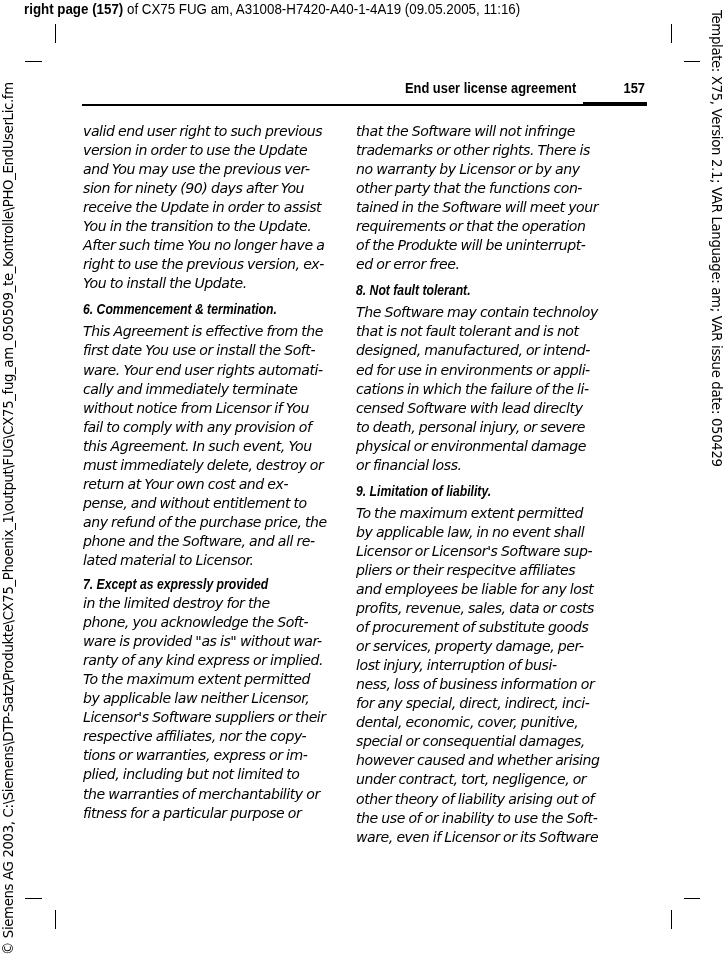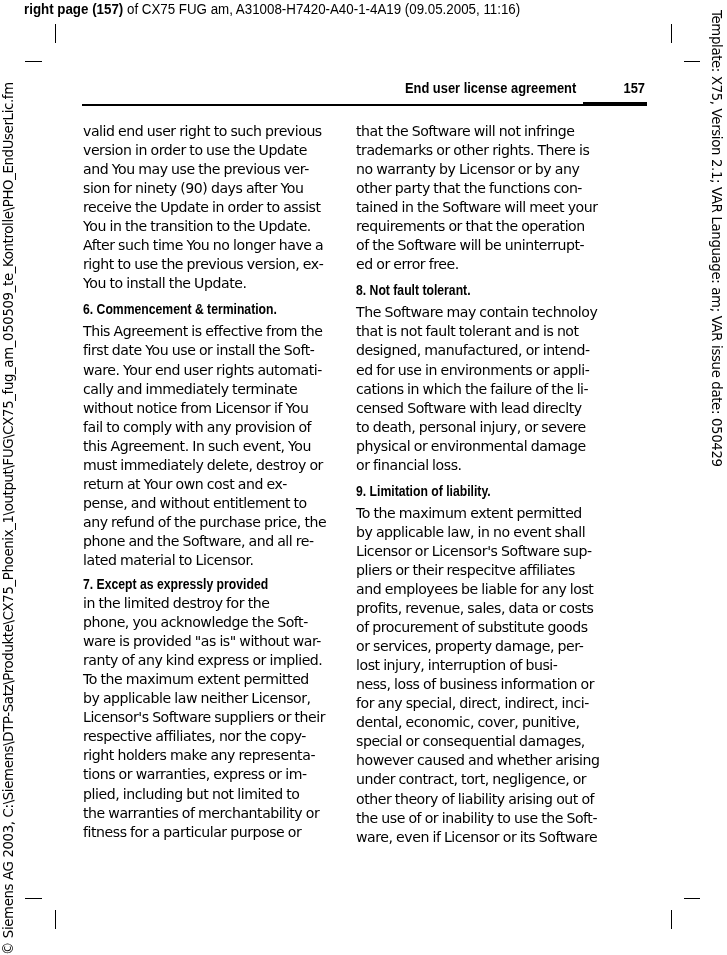--- a/index.html
+++ b/index.html
@@ -45,21 +45,21 @@
     font-size: 15px;
     transform: scaleX(0.86); transform-origin: right top;
   }
   .rh-rule { position: absolute; left: 0; right: 0; top: 25px; height: 1.5px; background: #000; }
   .rh-rule-thick { position: absolute; right: 0; width: 64px; top: 23px; height: 3px; background: #000; }
 
   .column {
     position: absolute; top: 122px; width: 272px;
     font-family: "DejaVu Sans", sans-serif;
     font-size: 14.1px; line-height: 19.05px;
-    letter-spacing: -0.45px; word-spacing: -0.5px;
+    letter-spacing: -0.45px; word-spacing: -0.5px; font-style: italic;
   }
   .col-left { left: 83px; }
   .col-right { left: 356px; }
   .line { white-space: nowrap; }
   .heading {
     font-family: "Liberation Sans", sans-serif; font-weight: bold;
     font-size: 14.2px; letter-spacing: 0; word-spacing: 0;
     transform: scaleX(0.86); transform-origin: left top;
     white-space: nowrap; line-height: 19px;
   }
@@ -121,37 +121,36 @@
   <div class="heading tight">7. Except as expressly provided</div>
   <div>
     <div class="line">in the limited destroy for the</div>
     <div class="line">phone, you acknowledge the Soft-</div>
     <div class="line">ware is provided "as is" without war-</div>
     <div class="line">ranty of any kind express or implied.</div>
     <div class="line">To the maximum extent permitted</div>
     <div class="line">by applicable law neither Licensor,</div>
     <div class="line">Licensor's Software suppliers or their</div>
     <div class="line">respective affiliates, nor the copy-</div>
-    <div class="line">right holders make any representa-</div>
     <div class="line">tions or warranties, express or im-</div>
     <div class="line">plied, including but not limited to</div>
     <div class="line">the warranties of merchantability or</div>
     <div class="line">fitness for a particular purpose or</div>
   </div>
 </div>
 
 <div class="column col-right">
   <div>
     <div class="line">that the Software will not infringe</div>
     <div class="line">trademarks or other rights. There is</div>
     <div class="line">no warranty by Licensor or by any</div>
     <div class="line">other party that the functions con-</div>
     <div class="line">tained in the Software will meet your</div>
     <div class="line">requirements or that the operation</div>
-    <div class="line">of the Software will be uninterrupt-</div>
+    <div class="line">of the Produkte will be uninterrupt-</div>
     <div class="line">ed or error free.</div>
   </div>
   <div class="heading spaced">8. Not fault tolerant.</div>
   <div>
     <div class="line">The Software may contain technoloy</div>
     <div class="line">that is not fault tolerant and is not</div>
     <div class="line">designed, manufactured, or intend-</div>
     <div class="line">ed for use in environments or appli-</div>
     <div class="line">cations in which the failure of the li-</div>
     <div class="line">censed Software with lead direclty</div>

